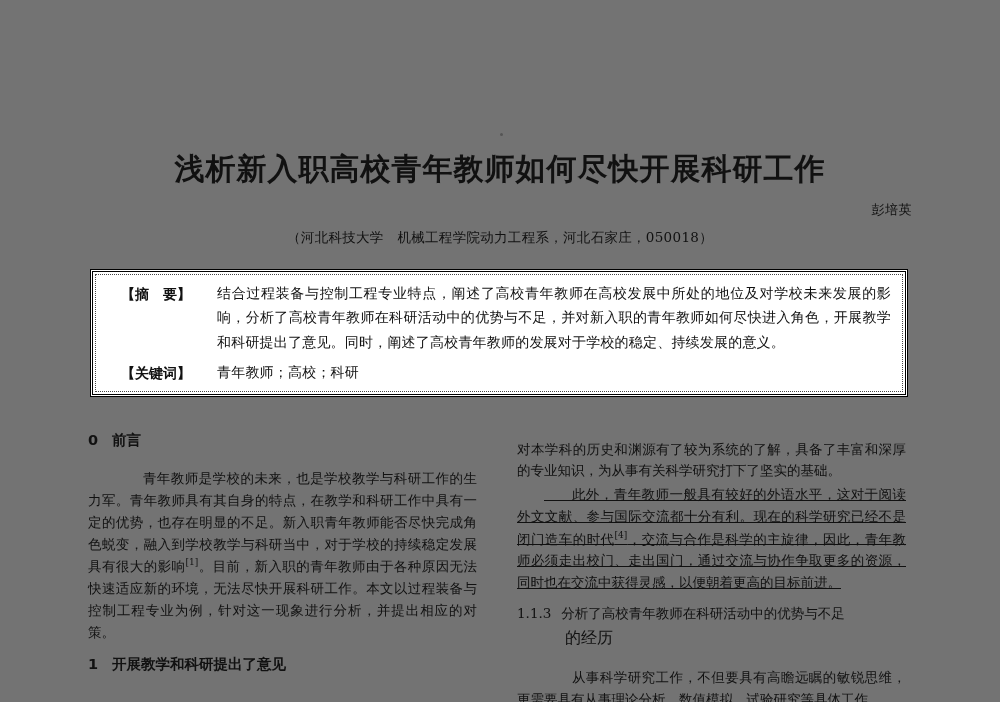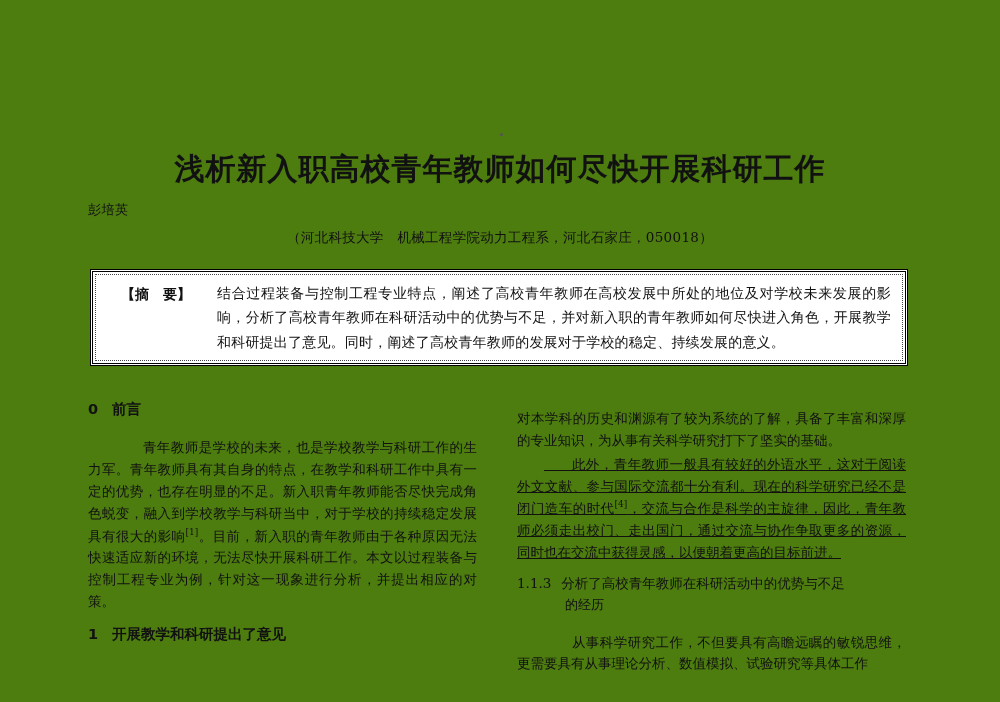--- a/index.html
+++ b/index.html
@@ -13,42 +13,42 @@
     overflow: hidden;
     font-family: "DejaVu Serif", "Liberation Serif", serif;
     color: #111;
     position: relative;
   }
   .page {
     position: absolute;
     left: 0; top: 0;
     width: 1000px;
     height: 702px;
-    background: #4d7c0f;
+    background: #737373;
   }
   .paper-inner {
     position: absolute;
     left: 88px;
     top: 0;
     width: 824px;
   }
 
   
   .title {
     margin-top: 152px;
     text-align: center;
     font-size: 30px;
     font-weight: bold;
     letter-spacing: 1px;
     font-family: "DejaVu Sans", "Liberation Sans", sans-serif;
     line-height: 1.15;
   }
   .author {
     margin-top: 14px;
-    text-align: left;
+    text-align: right;
     font-size: 13px;
     letter-spacing: 0.5px;
   }
   .affiliation {
     margin-top: 10px;
     text-align: center;
     font-size: 13.5px;
     letter-spacing: 0.3px;
   }
 
@@ -122,21 +122,21 @@
   .sub-head {
     font-size: 13.5px;
     margin: 9px 0 2px 0;
     line-height: 1.55;
   }
   .sub-head .num {
     margin-right: 10px;
   }
   .sub-head-2 {
     margin-left: 48px;
-    font-size: 13px;
+    font-size: 16px;
     line-height: 1.55;
   }
   p.para {
     margin: 16px 0 0 0;
     text-indent: 2em;
   }
   p.para + p.para {
     margin-top: 2px;
     text-decoration: underline;
   }
@@ -162,20 +162,24 @@
   <div class="paper-inner">
 
     <div class="title">浅析新入职高校青年教师如何尽快开展科研工作</div>
     <div class="author">彭培英</div>
     <div class="affiliation">（河北科技大学　机械工程学院动力工程系，河北石家庄，050018）</div>
 
     <div class="abstract-box">
       <div class="abs-row">
         <div class="abs-label">【摘　要】</div>
         <div class="abs-text">结合过程装备与控制工程专业特点，阐述了高校青年教师在高校发展中所处的地位及对学校未来发展的影响，分析了高校青年教师在科研活动中的优势与不足，并对新入职的青年教师如何尽快进入角色，开展教学和科研提出了意见。同时，阐述了高校青年教师的发展对于学校的稳定、持续发展的意义。</div>
+      </div>
+      <div class="abs-row kw-row">
+        <div class="abs-label">【关键词】</div>
+        <div class="abs-text">青年教师；高校；科研</div>
       </div>
     </div>
 
     <div class="columns">
 
       <div class="col">
         <div class="sec-head">
           <span class="num">0</span><span>前言</span>
         </div>
         <p class="para">　　青年教师是学校的未来，也是学校教学与科研工作的生力军。青年教师具有其自身的特点，在教学和科研工作中具有一定的优势，也存在明显的不足。新入职青年教师能否尽快完成角色蜕变，融入到学校教学与科研当中，对于学校的持续稳定发展具有很大的影响<sup>[1]</sup>。目前，新入职的青年教师由于各种原因无法快速适应新的环境，无法尽快开展科研工作。本文以过程装备与控制工程专业为例，针对这一现象进行分析，并提出相应的对策。</p>

